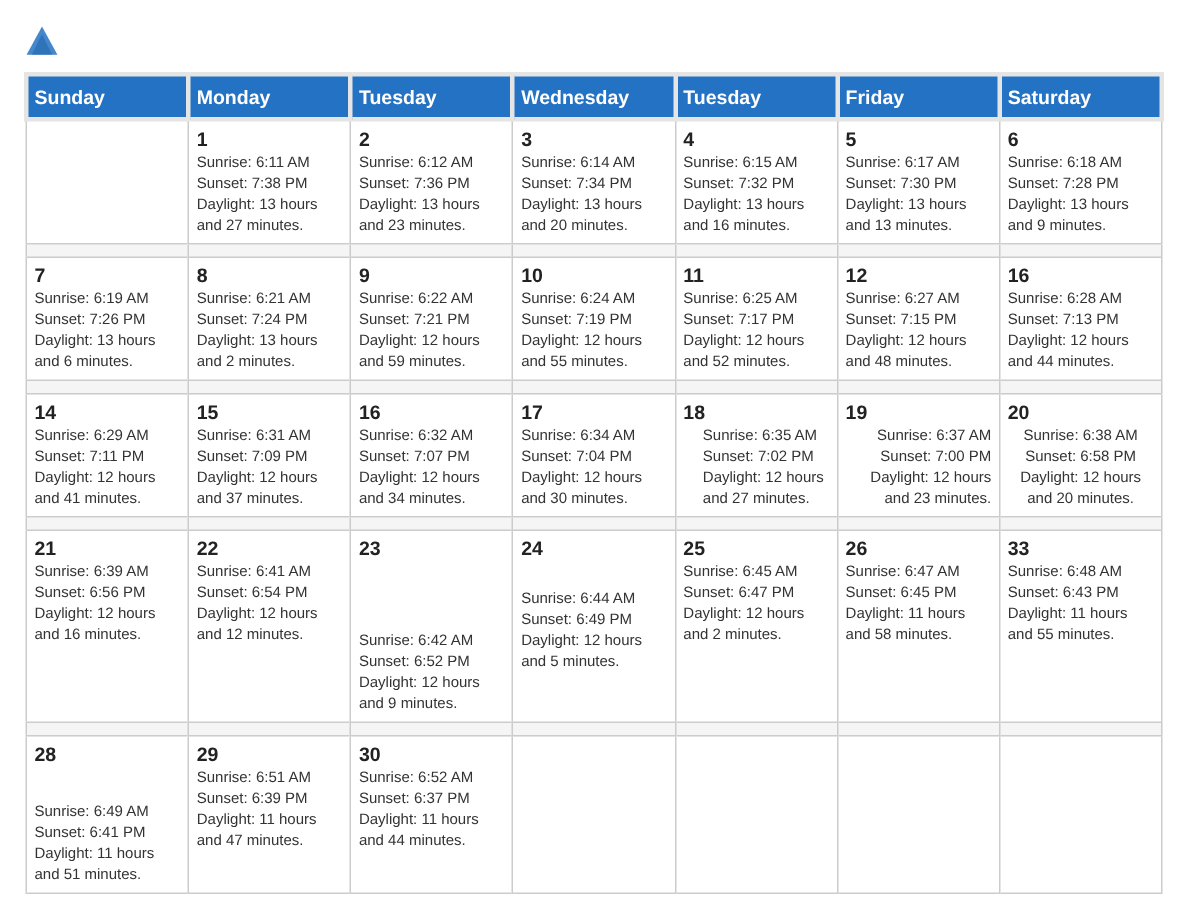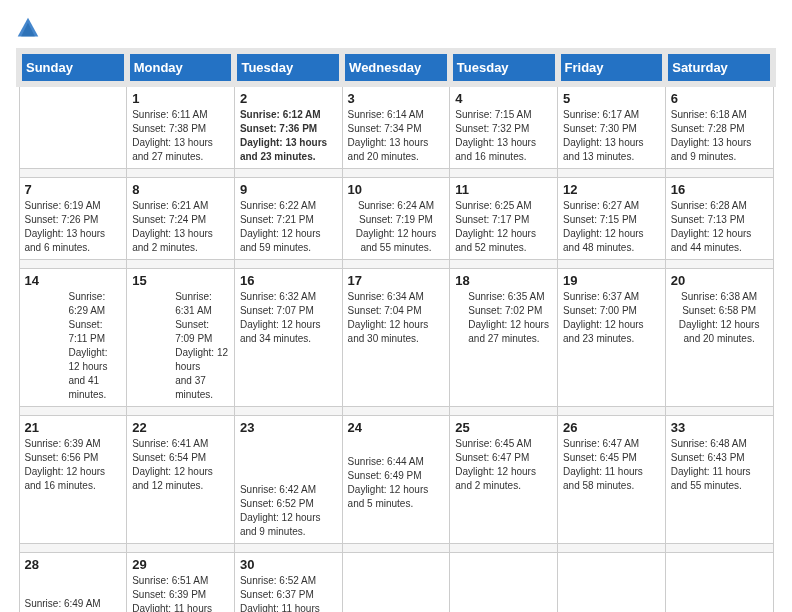--- a/index.html
+++ b/index.html
@@ -44,21 +44,21 @@
     }
     thead tr {
       background-color: #2472c4;
     }
     thead th {
       color: #fff;
       font-size: 13px;
       font-weight: bold;
       padding: 6px 4px;
       text-align: left;
-      border: 6px solid #e5e5e5;
+      border: 3px solid #e5e5e5;
     }
     tbody tr {
       border-bottom: 1px solid #ccc;
     }
     tbody td {
       vertical-align: top;
       padding: 4px 5px;
       border-right: 1px solid #ccc;
       font-size: 10.5px;
       color: #333;
@@ -121,35 +121,35 @@
         <td></td>
         <td>
           <div class="day-number">1</div>
           <div class="day-info" style="white-space: pre-line;">Sunrise: 6:11 AM
 Sunset: 7:38 PM
 Daylight: 13 hours
 and 27 minutes.</div>
         </td>
         <td>
           <div class="day-number">2</div>
-          <div class="day-info" style="white-space: pre-line; font-weight: bold;">Sunrise: 6:12 AM
+          <div class="day-info" style="white-space: pre-line;">Sunrise: 6:12 AM
 Sunset: 7:36 PM
 Daylight: 13 hours
 and 23 minutes.</div>
         </td>
         <td>
           <div class="day-number">3</div>
           <div class="day-info" style="white-space: pre-line;">Sunrise: 6:14 AM
 Sunset: 7:34 PM
 Daylight: 13 hours
 and 20 minutes.</div>
         </td>
         <td>
           <div class="day-number">4</div>
-          <div class="day-info" style="white-space: pre-line;">Sunrise: 7:15 AM
+          <div class="day-info" style="white-space: pre-line;">Sunrise: 6:15 AM
 Sunset: 7:32 PM
 Daylight: 13 hours
 and 16 minutes.</div>
         </td>
         <td>
           <div class="day-number">5</div>
           <div class="day-info" style="white-space: pre-line;">Sunrise: 6:17 AM
 Sunset: 7:30 PM
 Daylight: 13 hours
 and 13 minutes.</div>
@@ -188,21 +188,21 @@
         </td>
         <td>
           <div class="day-number">9</div>
           <div class="day-info" style="white-space: pre-line;">Sunrise: 6:22 AM
 Sunset: 7:21 PM
 Daylight: 12 hours
 and 59 minutes.</div>
         </td>
         <td>
           <div class="day-number">10</div>
-          <div class="day-info" style="white-space: pre-line; text-align: center;">Sunrise: 6:24 AM
+          <div class="day-info" style="white-space: pre-line;">Sunrise: 6:24 AM
 Sunset: 7:19 PM
 Daylight: 12 hours
 and 55 minutes.</div>
         </td>
         <td>
           <div class="day-number">11</div>
           <div class="day-info" style="white-space: pre-line;">Sunrise: 6:25 AM
 Sunset: 7:17 PM
 Daylight: 12 hours
 and 52 minutes.</div>
@@ -227,28 +227,28 @@
         <td></td>
         <td></td>
         <td></td>
         <td></td>
         <td></td>
         <td></td>
       </tr>
       <tr>
         <td>
           <div class="day-number">14</div>
-          <div class="day-info" style="white-space: pre-line; margin-left: 44px;">Sunrise: 6:29 AM
+          <div class="day-info" style="white-space: pre-line;">Sunrise: 6:29 AM
 Sunset: 7:11 PM
 Daylight: 12 hours
 and 41 minutes.</div>
         </td>
         <td>
           <div class="day-number">15</div>
-          <div class="day-info" style="white-space: pre-line; margin-left: 43px;">Sunrise: 6:31 AM
+          <div class="day-info" style="white-space: pre-line;">Sunrise: 6:31 AM
 Sunset: 7:09 PM
 Daylight: 12 hours
 and 37 minutes.</div>
         </td>
         <td>
           <div class="day-number">16</div>
           <div class="day-info" style="white-space: pre-line;">Sunrise: 6:32 AM
 Sunset: 7:07 PM
 Daylight: 12 hours
 and 34 minutes.</div>
@@ -262,21 +262,21 @@
         </td>
         <td>
           <div class="day-number">18</div>
           <div class="day-info" style="white-space: pre-line; margin-left: 13px;">Sunrise: 6:35 AM
 Sunset: 7:02 PM
 Daylight: 12 hours
 and 27 minutes.</div>
         </td>
         <td>
           <div class="day-number">19</div>
-          <div class="day-info" style="white-space: pre-line;">Sunrise: 6:37 AM
+          <div class="day-info" style="white-space: pre-line; text-align: right;">Sunrise: 6:37 AM
 Sunset: 7:00 PM
 Daylight: 12 hours
 and 23 minutes.</div>
         </td>
         <td>
           <div class="day-number">20</div>
           <div class="day-info" style="white-space: pre-line; text-align: center;">Sunrise: 6:38 AM
 Sunset: 6:58 PM
 Daylight: 12 hours
 and 20 minutes.</div>

